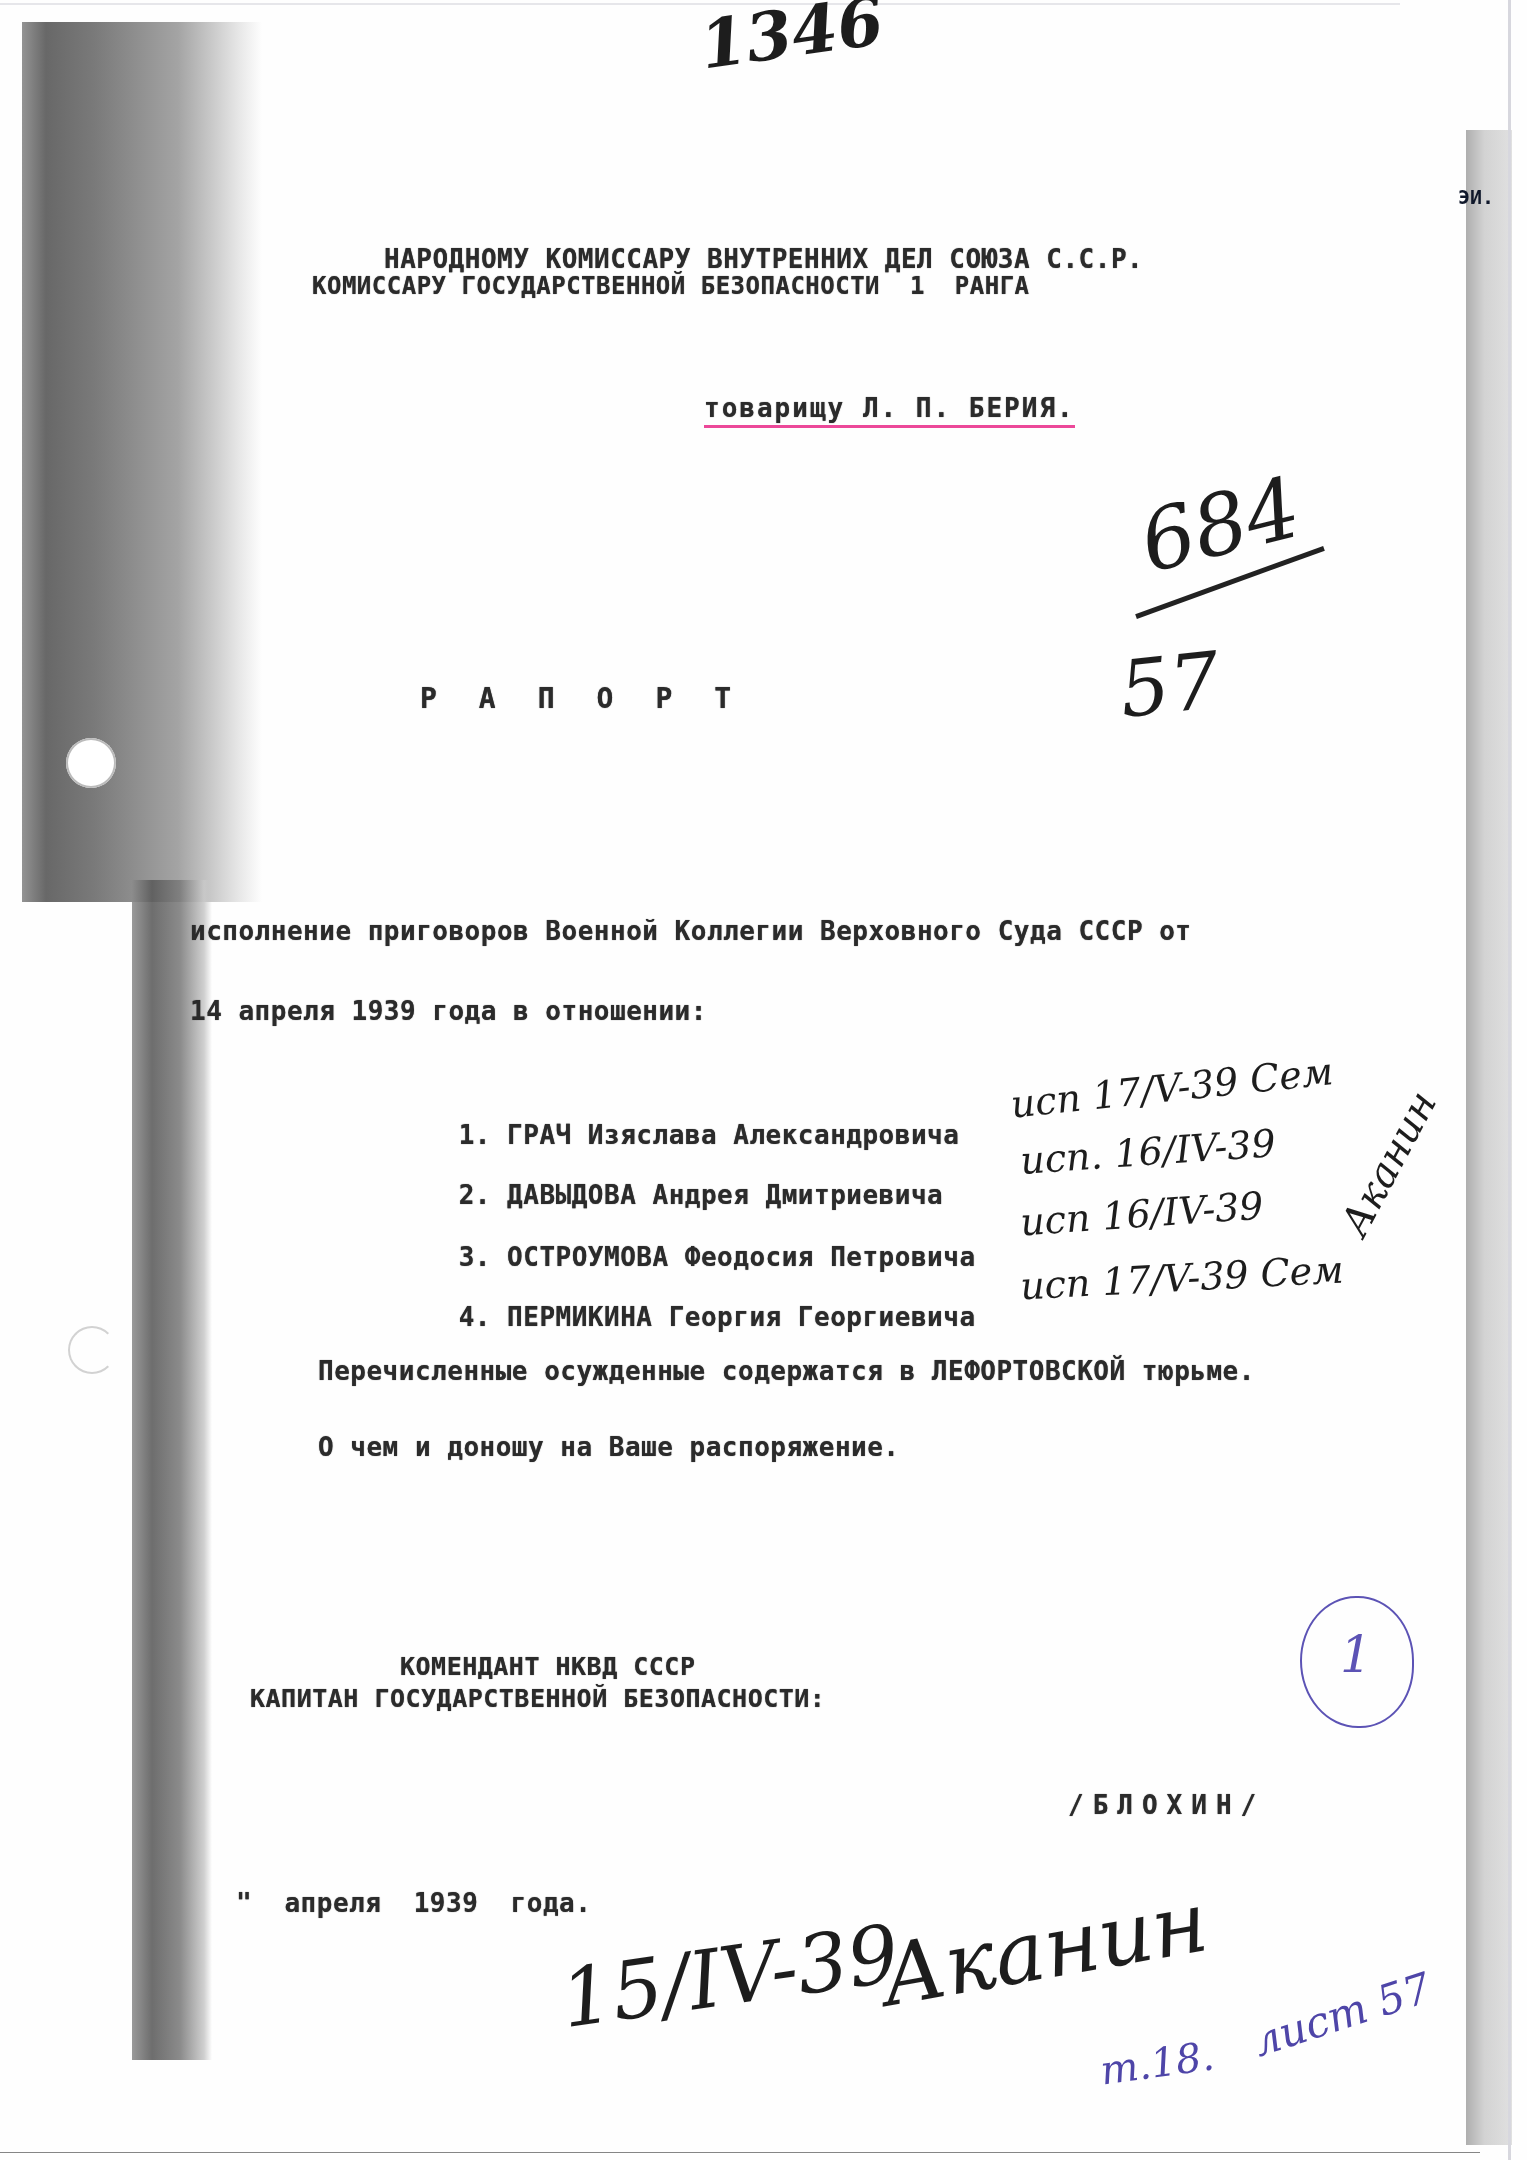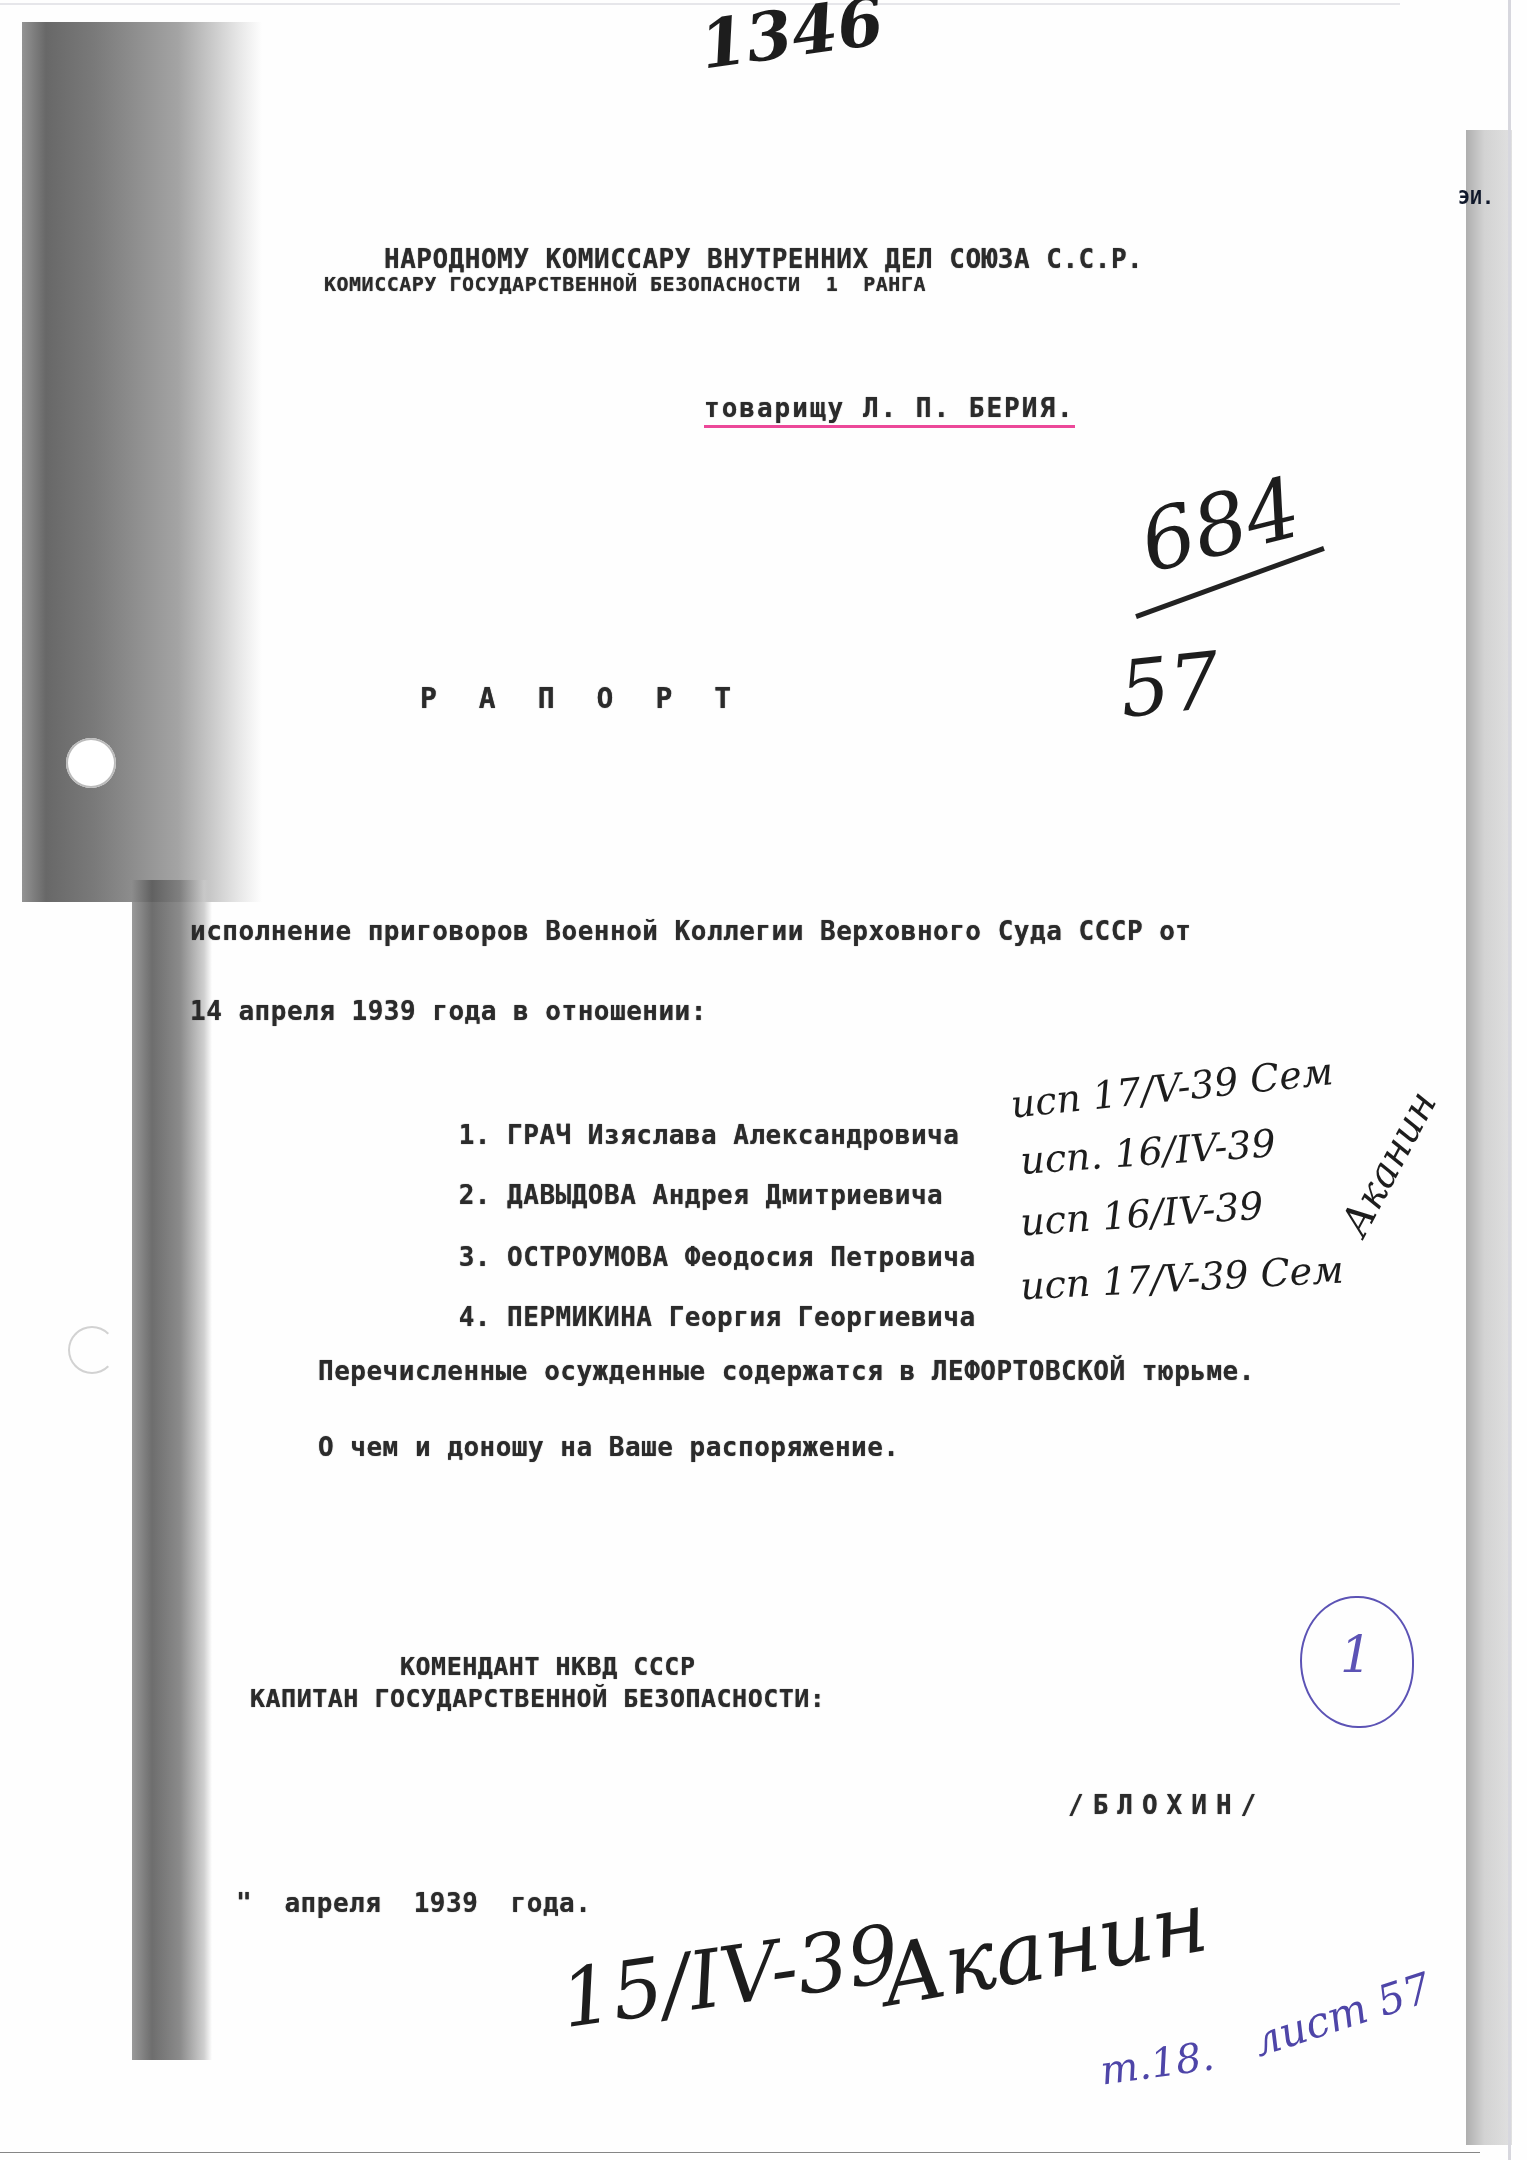--- a/index.html
+++ b/index.html
@@ -51,21 +51,21 @@
     text-shadow: 0 0 1px #555;
     letter-spacing: 0.5px;
   }
   .hand {
     position: absolute; white-space: pre;
     font-family: "DejaVu Serif", serif; font-style: italic; color: #1d1d1d;
   }
   .violet { color: #4e45a8; }
 
   .addr1 { left: 384px; top: 212px; font-size: 26px; margin-top: 32px; }
-  .addr2 { left: 324px; top: 272px; font-size: 20px; }
+  .addr2 { left: 312px; top: 272px; font-size: 24px; }
   .addressee { left: 704px; top: 393px; font-size: 26px; letter-spacing: 2px; border-bottom: 3px solid #ec4899; padding-bottom: 2px; }
   .title { left: 420px; top: 638px; font-size: 28px; letter-spacing: 42px; margin-top: 44px; }
 
   .body1 { left: 296px; top: 836px; font-size: 26px; }
   .body2 { left: 190px; top: 916px; font-size: 26px; }
   .body3 { left: 190px; top: 996px; font-size: 26px; }
 
   .list-row { position: absolute; left: 394px; font-size: 26px; }
   .row1 { top: 1090px; } .row2 { top: 1150px; } .row3 { top: 1212px; } .row4 { top: 1272px; }
 

